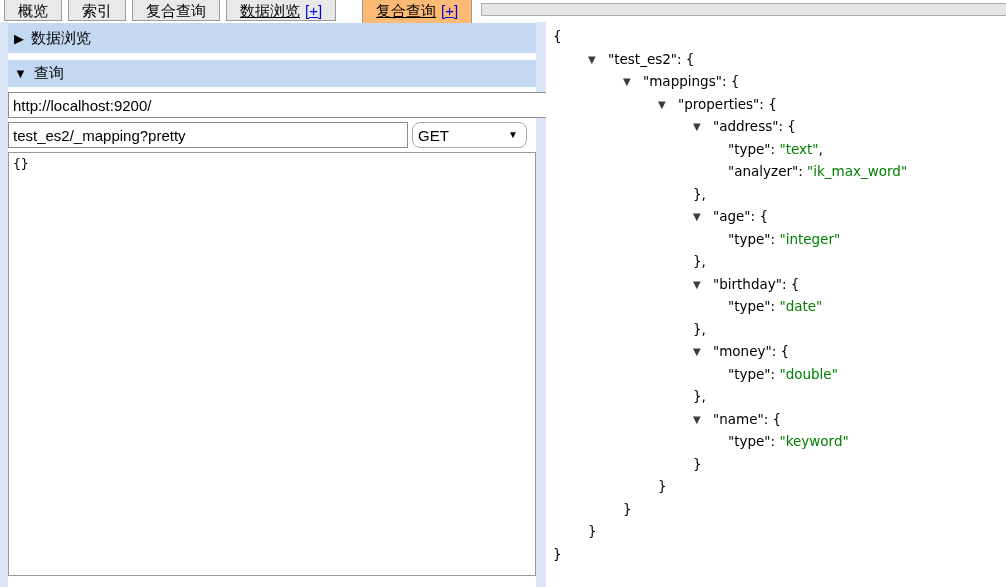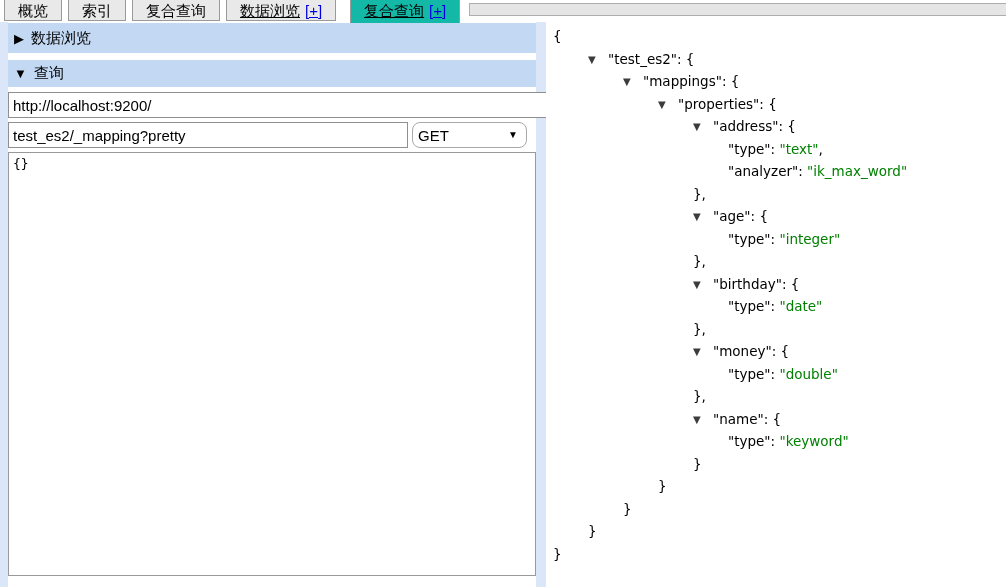--- a/index.html
+++ b/index.html
@@ -26,21 +26,21 @@
   .tab{
     flex:none;margin-left:6px;height:21px;
     padding:1px 13px 0 13px;
     background:#e9e9e9;
     border:1px solid var(--tab-border);border-top:none;
     font-size:15px;line-height:19px;color:#000;
     white-space:nowrap;cursor:pointer;
   }
   .tab:first-child{margin-left:4px;}
   .tab.active{
-    margin-left:14px;height:23px;background:#14b8a6;border-bottom:none;
+    margin-left:26px;height:23px;background:#fdba74;border-bottom:none;
   }
   .tab-label.u{text-decoration:underline;}
   .tab .plus{color:var(--link-blue);text-decoration:underline;margin-left:5px;}
   .tab-filler{
     flex:1 1 auto;height:13px;margin-top:3px;margin-left:9px;
     background:#e5e5e5;border:1px solid #adadad;border-right:none;
   }
 
   
   .left-gutter{position:absolute;left:0;top:22px;width:8px;height:565px;background:var(--panel-blue);}

